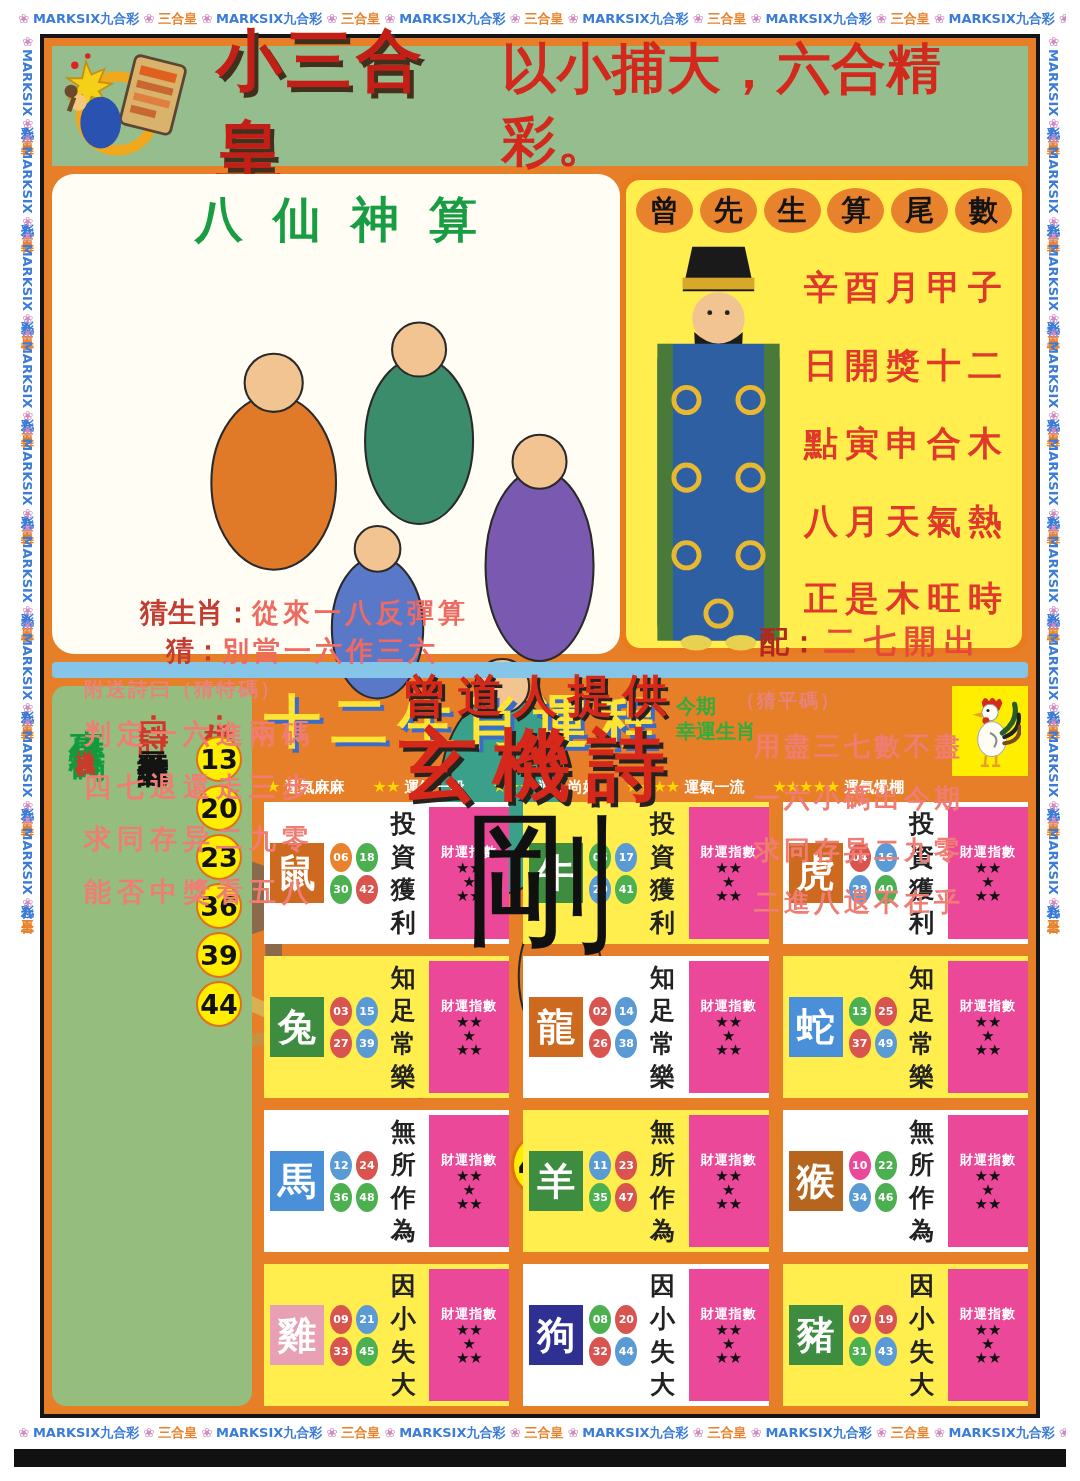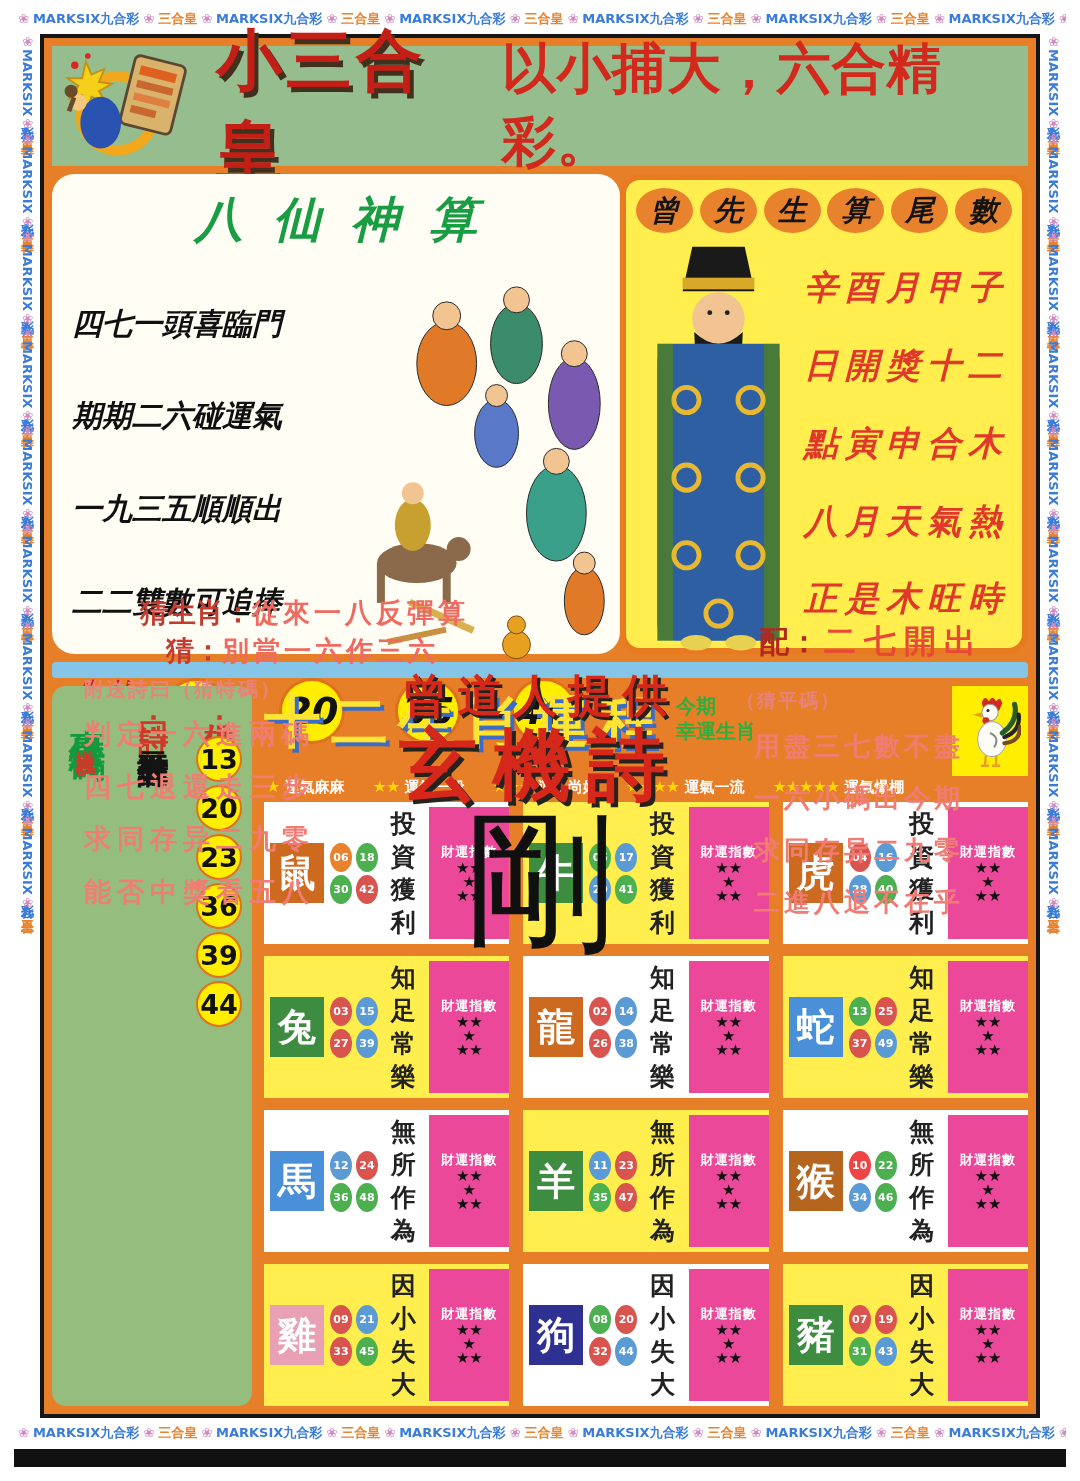--- a/index.html
+++ b/index.html
@@ -19,21 +19,21 @@
   
   .frame { flex:1; border:4px solid #151515; background:#e67f28; padding:8px; display:flex; flex-direction:column; gap:8px; }
 
   
   .header-panel { height:120px; background:#96bd8e; display:flex; align-items:center; padding:0 8px; }
   .mascot { width:148px; height:112px; flex:none; }
   .header-title { font-size:66px; font-weight:bold; color:#c41f16; text-shadow:4px 5px 0 #41301e; letter-spacing:4px; margin-left:8px; }
   .header-slogan { font-size:54px; font-weight:bold; color:#d2291c; margin-left:22px; letter-spacing:1px; }
 
   
-  .main-row { display:flex; height:480px;font-style:italic; }
+  .main-row { display:flex; height:480px; }
   .card-white { flex:1; background:#fffdf4; border-radius:22px; padding:8px 14px 6px; display:flex; flex-direction:column; }
   .bx-title { text-align:center; color:#199d43; font-size:48px; font-weight:bold; letter-spacing:30px; padding-left:30px; margin-top:6px; }
   .bx-body { flex:1; display:flex; }
   .bx-verses { width:52%; display:flex; flex-direction:column; justify-content:space-evenly; font-size:30px; font-weight:bold; color:#101010; font-family:"DejaVu Serif", serif; padding-left:6px; }
   .bx-illustration { flex:1; }
   .bx-illustration svg { width:100%; height:100%; }
   .bx-footer { display:flex; align-items:center; padding:2px 4px 8px; }
   .bx-label { color:#d21f1f; font-weight:bold; font-size:30px; line-height:1.15; letter-spacing:4px; }
   .bx-circles { flex:1; display:flex; justify-content:space-around; align-items:center; }
   .num-circle { width:66px; height:66px; border-radius:50%; background:#ffee00; border:3px solid #e0701a; display:inline-flex; align-items:center; justify-content:center; font-size:38px; font-weight:bold; color:#111; }
@@ -128,26 +128,20 @@
           <circle cx="30" cy="6" r="3" fill="#d22"></circle>
         </svg>
         <div class="header-title">小三合皇</div>
         <div class="header-slogan">以小捕大，六合精彩。</div>
       </div>
 
       <div class="main-row">
         <div class="card-white">
           <div class="bx-title">八仙神算</div>
           <div class="bx-body">
-            <div class="bx-verses">
-                <div>四七一頭喜臨門</div>
-                <div>期期二六碰運氣</div>
-                <div>一九三五順順出</div>
-                <div>二二雙數可追捧</div>
-              </div>
             <div class="bx-illustration">
               <svg viewBox="0 0 260 420" preserveAspectRatio="xMidYMid meet">
                 <g stroke="#2a2a2a" stroke-width="1">
                   <ellipse cx="100" cy="110" rx="30" ry="42" fill="#e07a28"></ellipse>
                     <circle cx="100" cy="62" r="14" fill="#f2c492"></circle>
                   <ellipse cx="170" cy="90" rx="26" ry="40" fill="#3a8c6a"></ellipse>
                     <circle cx="170" cy="46" r="13" fill="#f2c492"></circle>
                   <ellipse cx="228" cy="150" rx="26" ry="46" fill="#7a5ab0"></ellipse>
                     <circle cx="228" cy="100" r="13" fill="#f2c492"></circle>
                   <ellipse cx="210" cy="260" rx="30" ry="48" fill="#3aa08a"></ellipse>
@@ -456,21 +450,21 @@
                   <div class="zstars">
                     <div>★★</div>
                     <div>★</div>
                     <div>★★</div>
                   </div>
                 </div>
               </div>
               <div class="zcell" style="background:#ffffff">
                 <div class="zanimal" style="background:#b5651d">猴</div>
                 <div class="znums">
-                  <span class="znum" style="background:#ef4444">10</span>
+                  <span class="znum" style="background:#ec4899">10</span>
                   <span class="znum" style="background:#4caf50">22</span>
                   <span class="znum" style="background:#5b9bd5">34</span>
                   <span class="znum" style="background:#4caf50">46</span>
                 </div>
                 <div class="zfortune">無所作為</div>
                 <div class="zindex">
                   <div class="zindex-label">財運指數</div>
                   <div class="zstars">
                     <div>★★</div>
                     <div>★</div>

